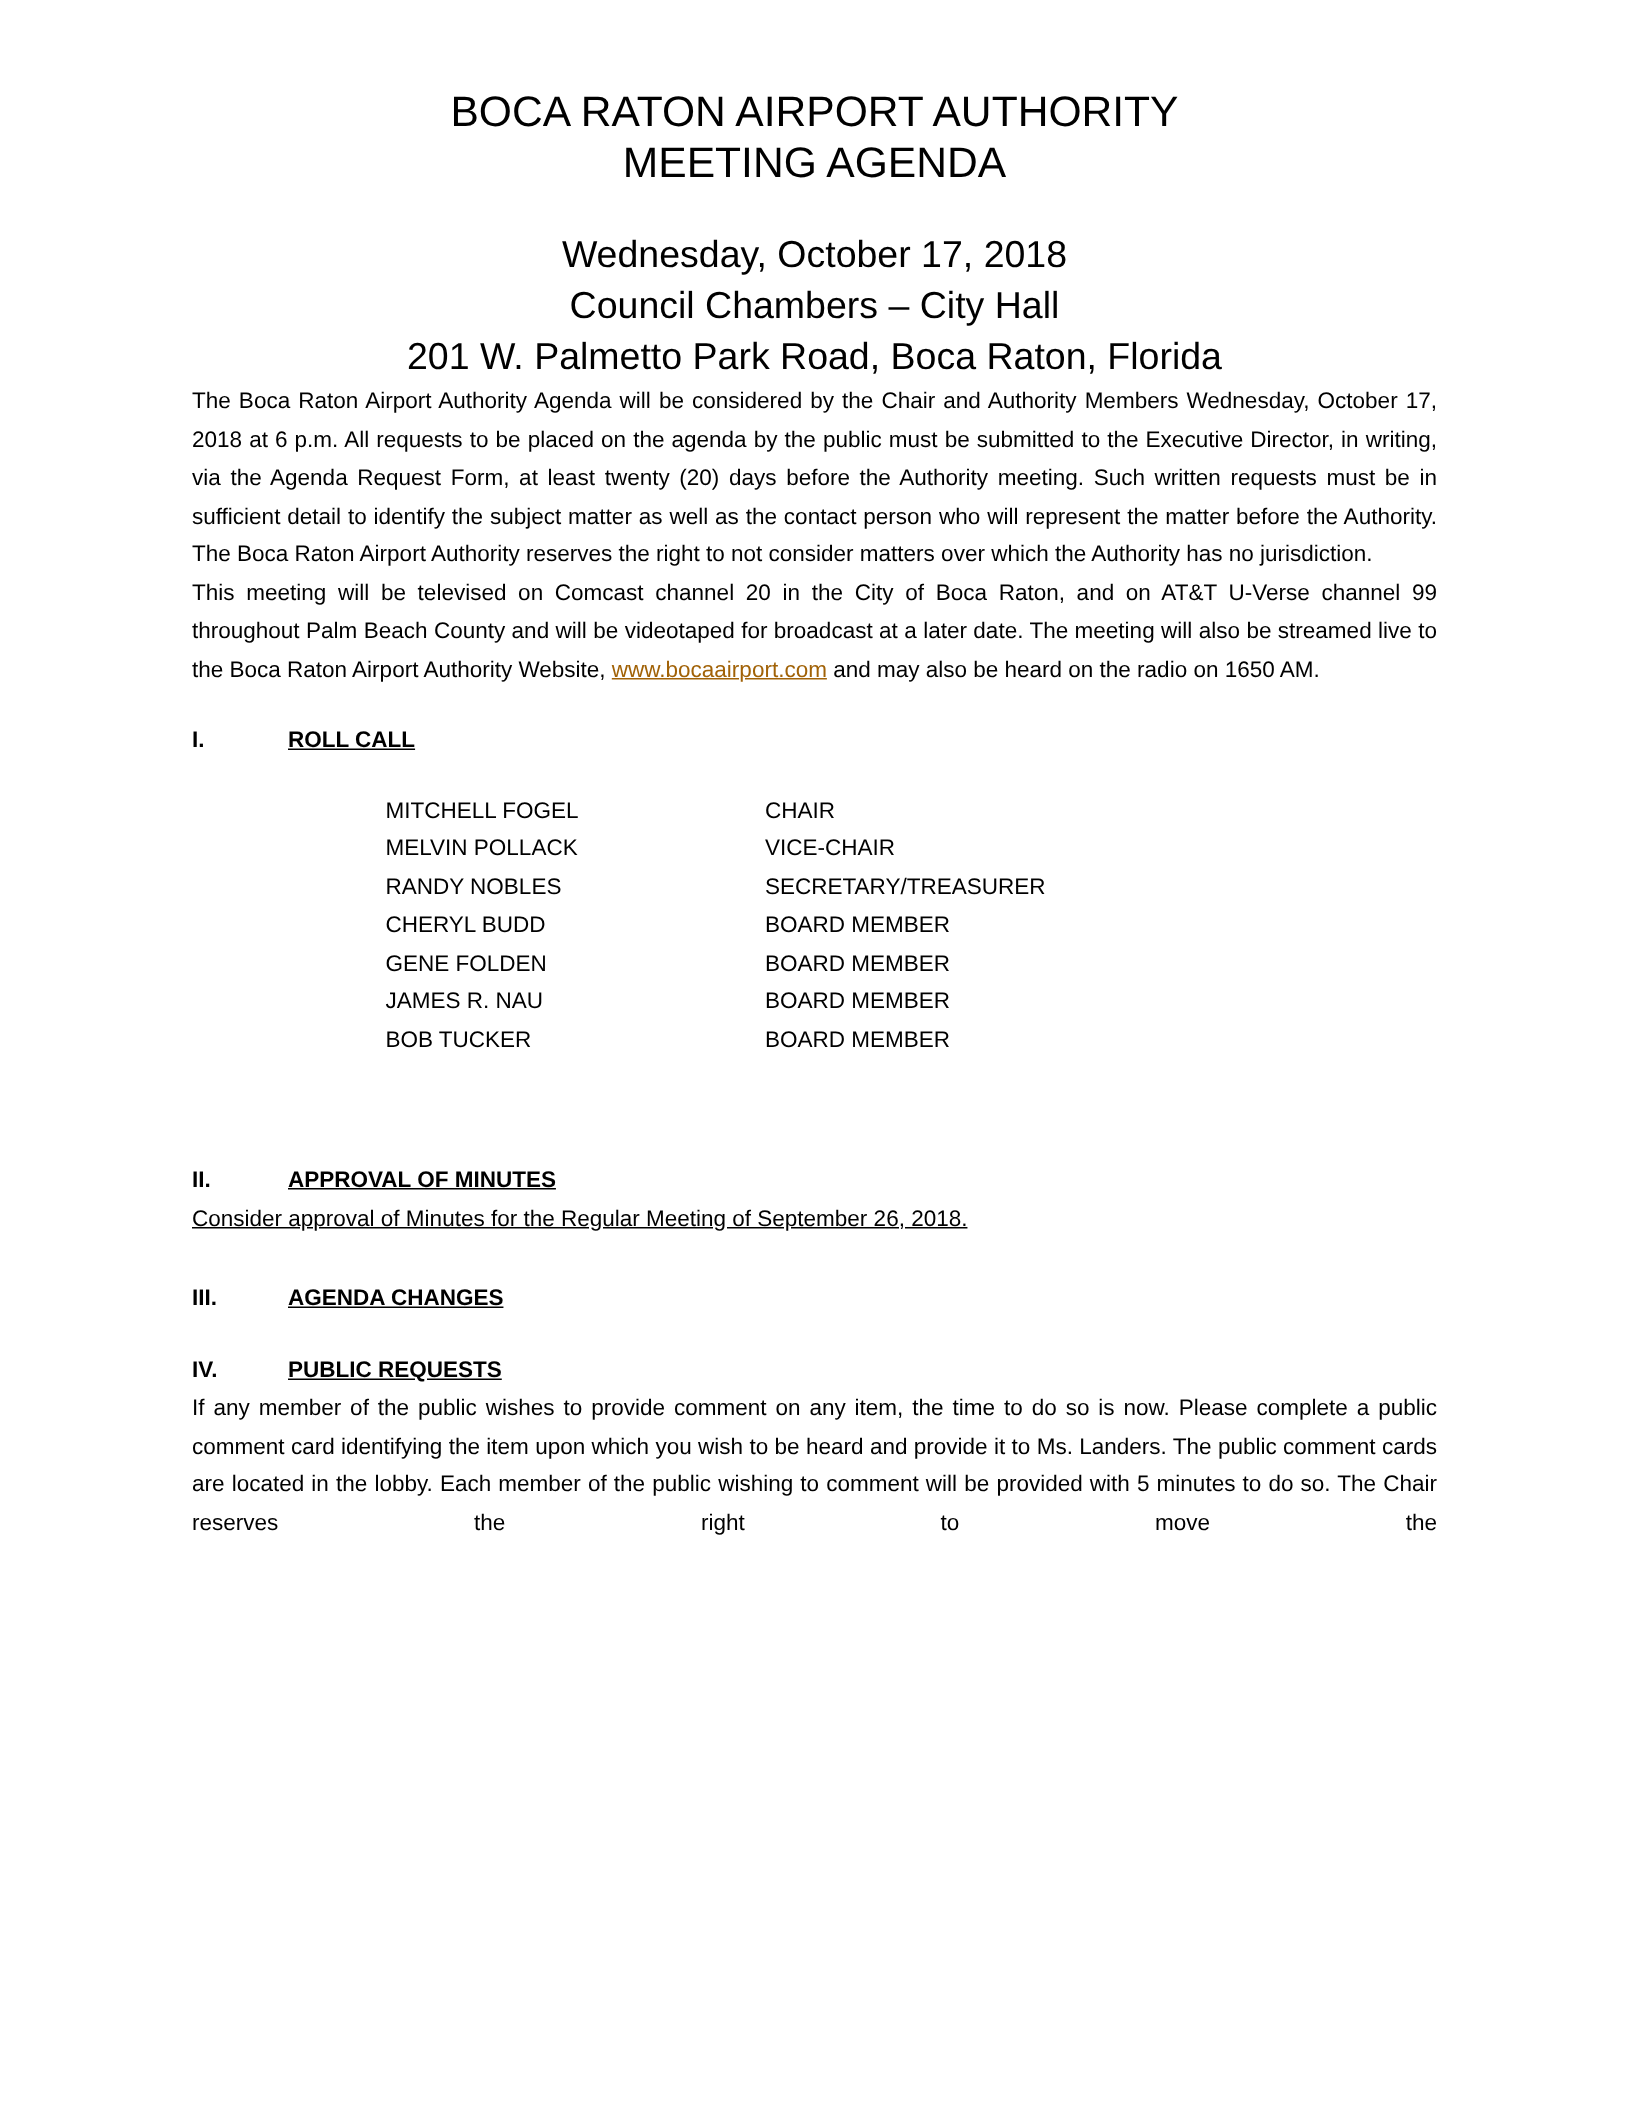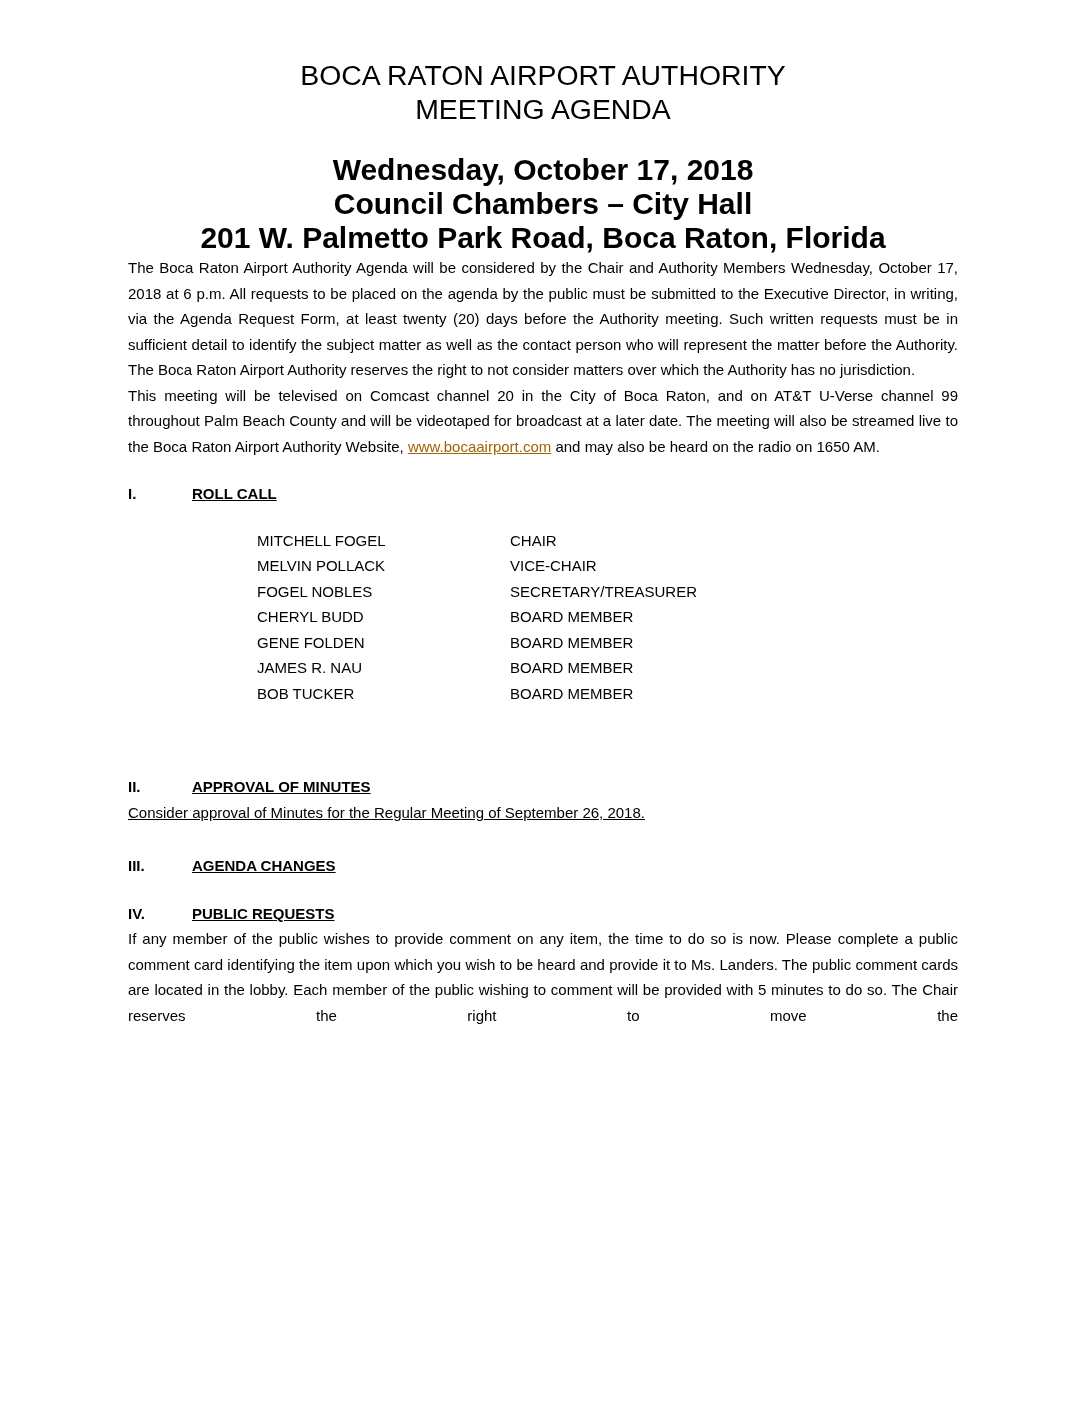--- a/index.html
+++ b/index.html
@@ -20,24 +20,23 @@
   }
   .doc-title {
     text-align: center;
     font-size: 28.4px;
     line-height: 34px;
     font-weight: normal;
     margin: 0;
   }
   .meeting-info {
     text-align: center;
-    font-size: 30px;
+    font-size: 25px;
     line-height: 34px;
     margin: 27px 0 0 0;
-    font-weight: bold;
   }
   .body-text {
     font-size: 15px;
     line-height: 25.5px;
   }
   p.para {
     margin: 0;
     text-align: justify;
   }
   .p1 { margin-top: 29px; }
@@ -114,21 +113,21 @@
   <div class="roll-call body-text">
     <div class="rc-row">
       <span class="rc-name">MITCHELL FOGEL</span>
       <span class="rc-role">CHAIR</span>
     </div>
     <div class="rc-row">
       <span class="rc-name">MELVIN POLLACK</span>
       <span class="rc-role">VICE-CHAIR</span>
     </div>
     <div class="rc-row">
-      <span class="rc-name">FOGEL NOBLES</span>
+      <span class="rc-name">RANDY NOBLES</span>
       <span class="rc-role">SECRETARY/TREASURER</span>
     </div>
     <div class="rc-row">
       <span class="rc-name">CHERYL BUDD</span>
       <span class="rc-role">BOARD MEMBER</span>
     </div>
     <div class="rc-row">
       <span class="rc-name">GENE FOLDEN</span>
       <span class="rc-role">BOARD MEMBER</span>
     </div>

